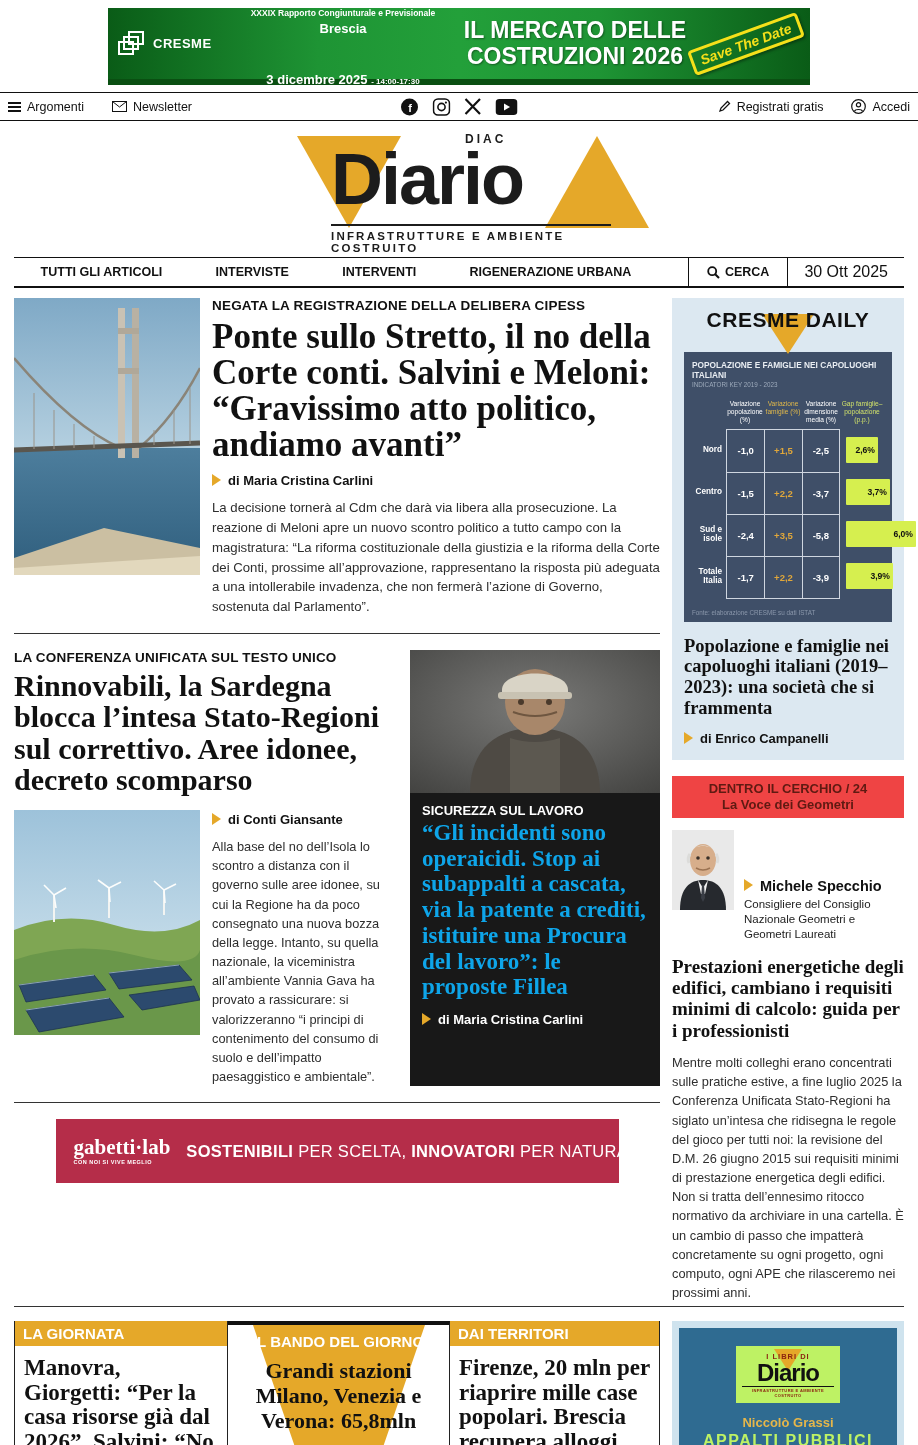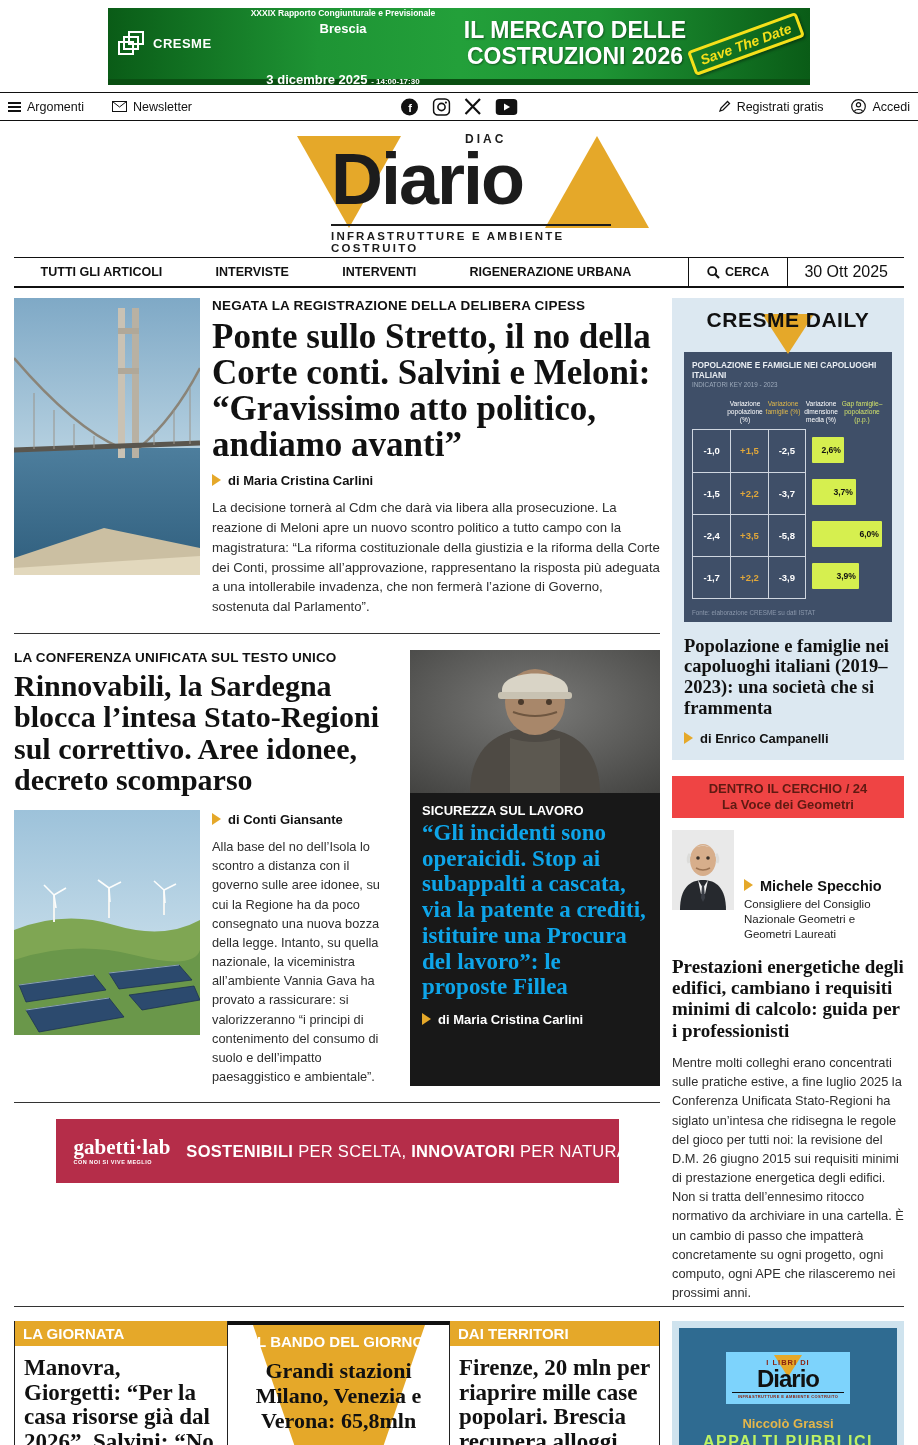--- a/index.html
+++ b/index.html
@@ -159,21 +159,21 @@
   .bando-tri { position:absolute; left:50%; top:0; transform:translateX(-50%); width:0; height:0;
     border-left:86px solid transparent; border-right:86px solid transparent; border-top:250px solid #e5a829; z-index:0; }
   .bcol2 .z { position:relative; z-index:1; }
   .bando-head { text-align:center; color:#fff; font-weight:bold; font-size:15px; line-height:1.2; padding-top:8px; }
   .bando-hl { font-family:"Liberation Serif", serif; font-weight:bold; font-size:22px; line-height:1.12; text-align:center; margin-top:8px; }
   .small-body { font-size:12.8px; line-height:1.5; color:#2e2e2e; margin-top:4px; }
 
   
   .promo-wrap { width:232px; background:#cfe3ee; padding:7px; margin-top:16px; }
   .promo { background:#2f6b91; padding:12px 6px 14px; text-align:center; color:#fff; }
-  .promo-logo { background:#7dd3fc; width:124px; margin:12px auto; padding:6px 6px 5px; position:relative; }
+  .promo-logo { background:#bef264; width:104px; margin:6px auto; padding:6px 6px 5px; position:relative; }
   .pl-libri { color:#8b2310; font-size:7.5px; font-weight:bold; letter-spacing:1px; position:relative; z-index:2; }
   .pl-tri { position:absolute; left:50%; top:3px; transform:translateX(-50%); width:0; height:0; z-index:1;
     border-left:14px solid transparent; border-right:14px solid transparent; border-top:22px solid #e5a829; }
   .pl-word { position:relative; z-index:2; font-size:24px; font-weight:bold; letter-spacing:-1px; color:#111; line-height:1; }
   .pl-tag { position:relative; z-index:2; font-size:4px; font-weight:bold; color:#8b2310; letter-spacing:.4px; border-top:1px solid #111; margin-top:1px; padding-top:1px; }
   .promo-author { color:#e5b64a; font-weight:bold; font-size:13px; margin-top:12px; }
   .promo-series { color:#bef264; font-weight:bold; font-size:16px; letter-spacing:1.5px; margin-top:2px; }
   .promo-title { font-size:34px; line-height:1.0; letter-spacing:.5px; margin-top:6px; font-weight:normal; }
 </style>
 </head>
@@ -443,20 +443,26 @@
           <div class="cc-title">POPOLAZIONE E FAMIGLIE NEI CAPOLUOGHI ITALIANI</div>
           <div class="cc-sub">INDICATORI KEY 2019 - 2023</div>
           <div class="cc-heads">
             <span class="h0"></span>
             <span class="h">Variazione popolazione (%)</span>
             <span class="h fam">Variazione famiglie (%)</span>
             <span class="h">Variazione dimensione media (%)</span>
             <span class="hg">Gap famiglie–popolazione (p.p.)</span>
           </div>
           <div class="cc-grid">
+            <div class="cc-labels">
+              <div>Nord</div>
+              <div>Centro</div>
+              <div>Sud e isole</div>
+              <div>Totale Italia</div>
+            </div>
             <div class="cc-table">
               <div class="cc-tr">
                 <span class="cc-td">-1,0</span>
                 <span class="cc-td fam">+1,5</span>
                 <span class="cc-td">-2,5</span>
               </div>
               <div class="cc-tr">
                 <span class="cc-td">-1,5</span>
                 <span class="cc-td fam">+2,2</span>
                 <span class="cc-td">-3,7</span>

